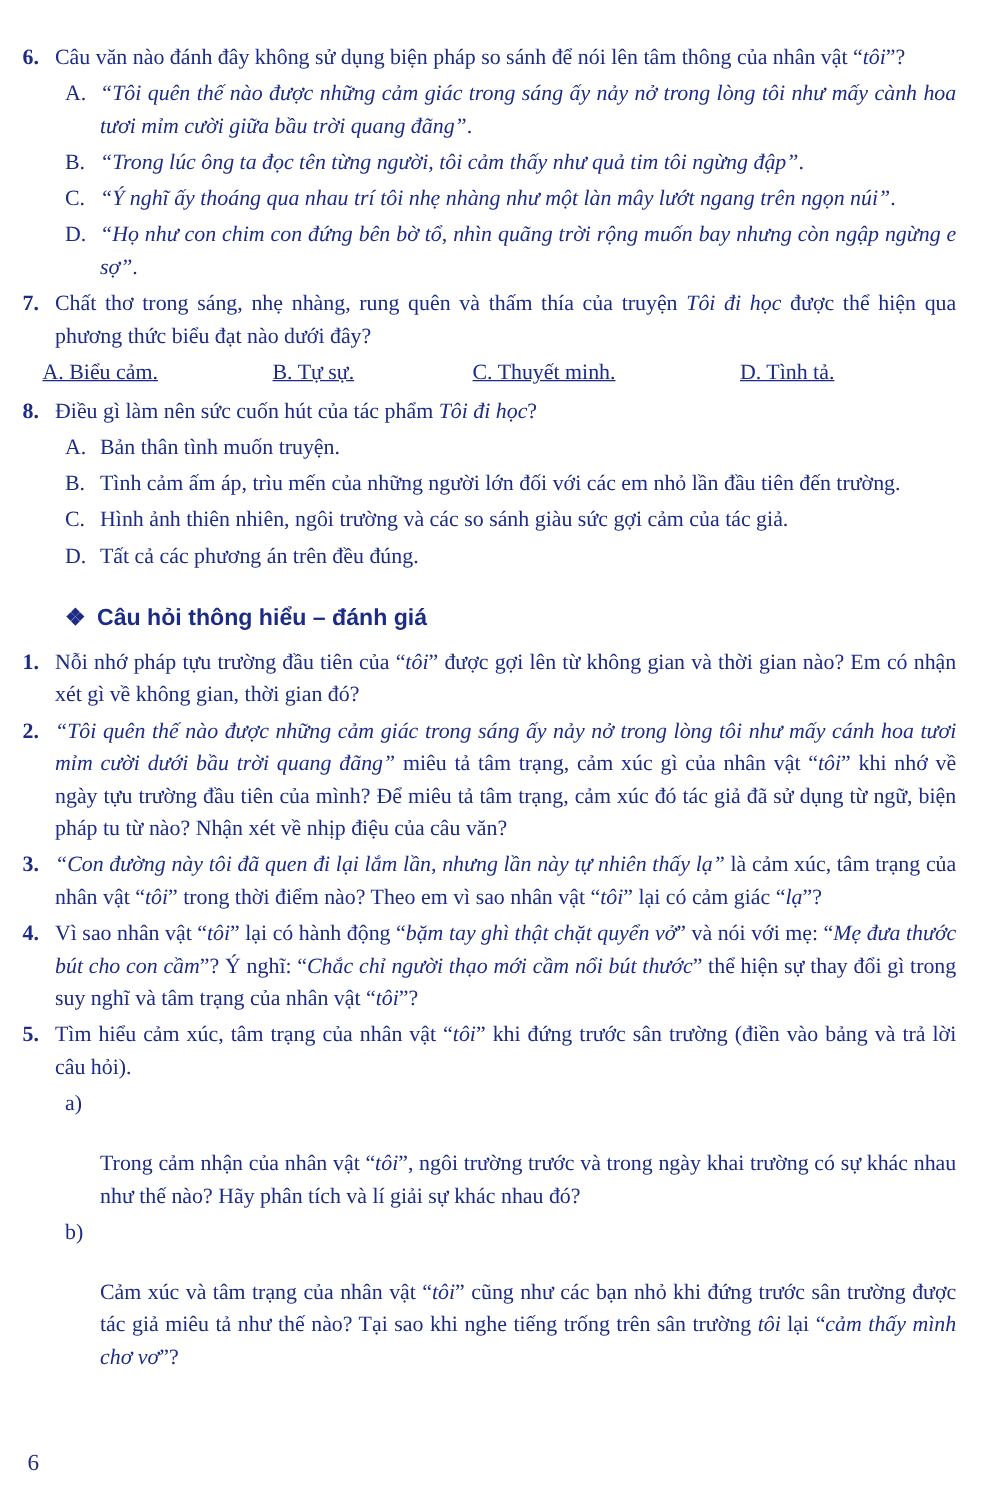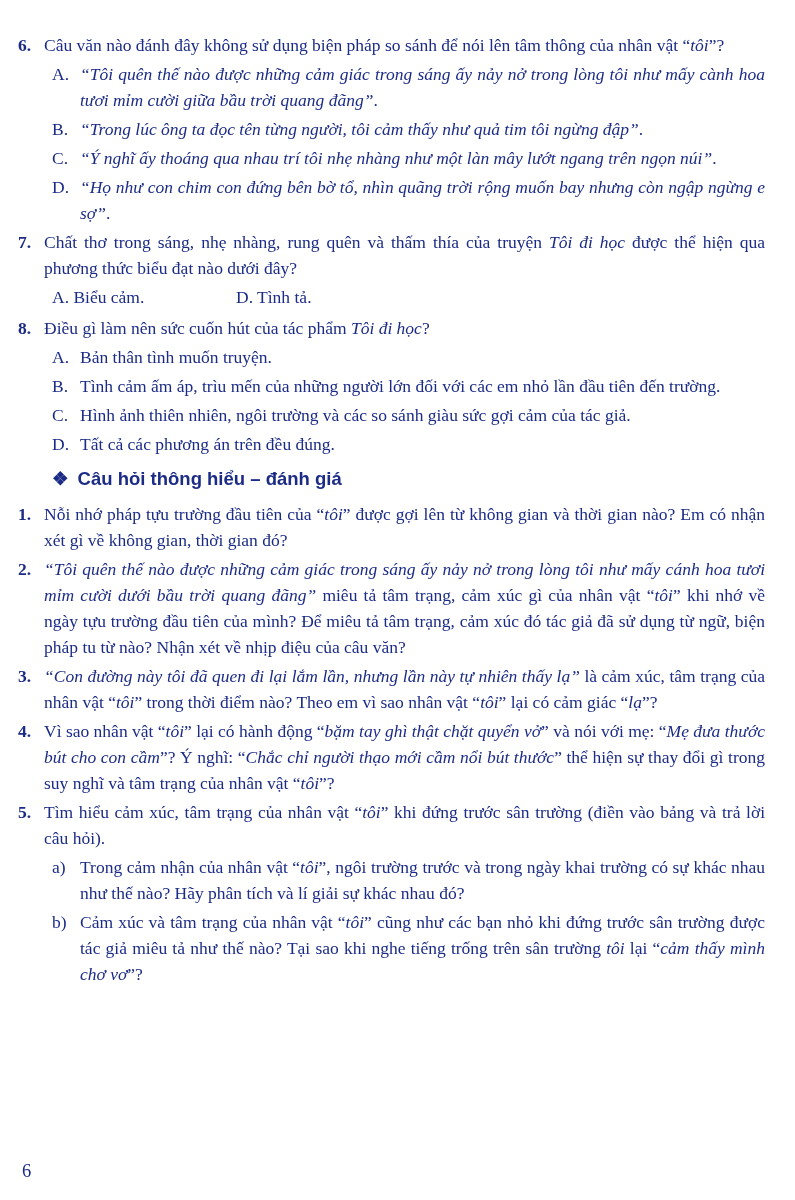--- a/index.html
+++ b/index.html
@@ -20,30 +20,30 @@
   }
   .block { margin-bottom: 3px; }
   .question { display: flex; }
   .question > .label { width: 26px; flex-shrink: 0; font-weight: bold; }
   .question > .body { flex: 1; text-align: justify; }
   .option { display: flex; margin-left: 34px; }
   .option > .label { width: 28px; flex-shrink: 0; }
   .option > .body { flex: 1; text-align: justify; }
   .suboption { display: flex; margin-left: 34px; }
   .suboption > .label { width: 28px; flex-shrink: 0; }
-  .suboption > .body { flex: 1; text-align: justify; }
-  .optrow { display: flex; margin-left: 34px; margin-bottom: 5px; }
+  .suboption > .body { flex: 1; text-align: justify; margin-top: 48px; }
+  .optrow { display: flex; margin-left: 16px; margin-bottom: 5px; text-decoration: underline; }
   .optrow-item:nth-child(1) { width: 184px; }
   .optrow-item:nth-child(2) { width: 160px; }
   .optrow-item:nth-child(3) { width: 214px; }
   .heading {
     font-family: "Liberation Sans", sans-serif;
     font-weight: bold;
     font-size: 18.5px;
-    margin: 9px 0 9px 34px;
+    margin: 24px 0 9px 34px;
   }
   .heading .marker { margin-right: 9px; }
   .seg-b { font-weight: normal; }
   .seg-i { font-style: italic; }
   .page-number {
     position: absolute;
     left: 22px;
     bottom: 16px;
     font-size: 18.5px;
   }
@@ -72,20 +72,22 @@
       <div class="block option">
         <span class="label">D.</span>
         <div class="body"><span class="seg seg-i">“Họ như con chim con đứng bên bờ tổ, nhìn quãng trời rộng muốn bay nhưng còn ngập ngừng e sợ”</span><span class="seg seg-n">.</span></div>
       </div>
       <div class="block question">
         <span class="label">7.</span>
         <div class="body"><span class="seg seg-n">Chất thơ trong sáng, nhẹ nhàng, rung quên và thấm thía của truyện </span><span class="seg seg-i">Tôi đi học</span><span class="seg seg-n"> được thể hiện qua phương thức biểu đạt nào dưới đây?</span></div>
       </div>
       <div class="block optrow">
         <span class="optrow-item">A. Biểu cảm.</span>
+        <span class="optrow-item">B. Tự sự.</span>
+        <span class="optrow-item">C. Thuyết minh.</span>
         <span class="optrow-item">D. Tình tả.</span>
       </div>
       <div class="block question">
         <span class="label">8.</span>
         <div class="body"><span class="seg seg-n">Điều gì làm nên sức cuốn hút của tác phẩm </span><span class="seg seg-i">Tôi đi học</span><span class="seg seg-n">?</span></div>
       </div>
       <div class="block option">
         <span class="label">A.</span>
         <div class="body"><span class="seg seg-n">Bản thân tình muốn truyện.</span></div>
       </div>

